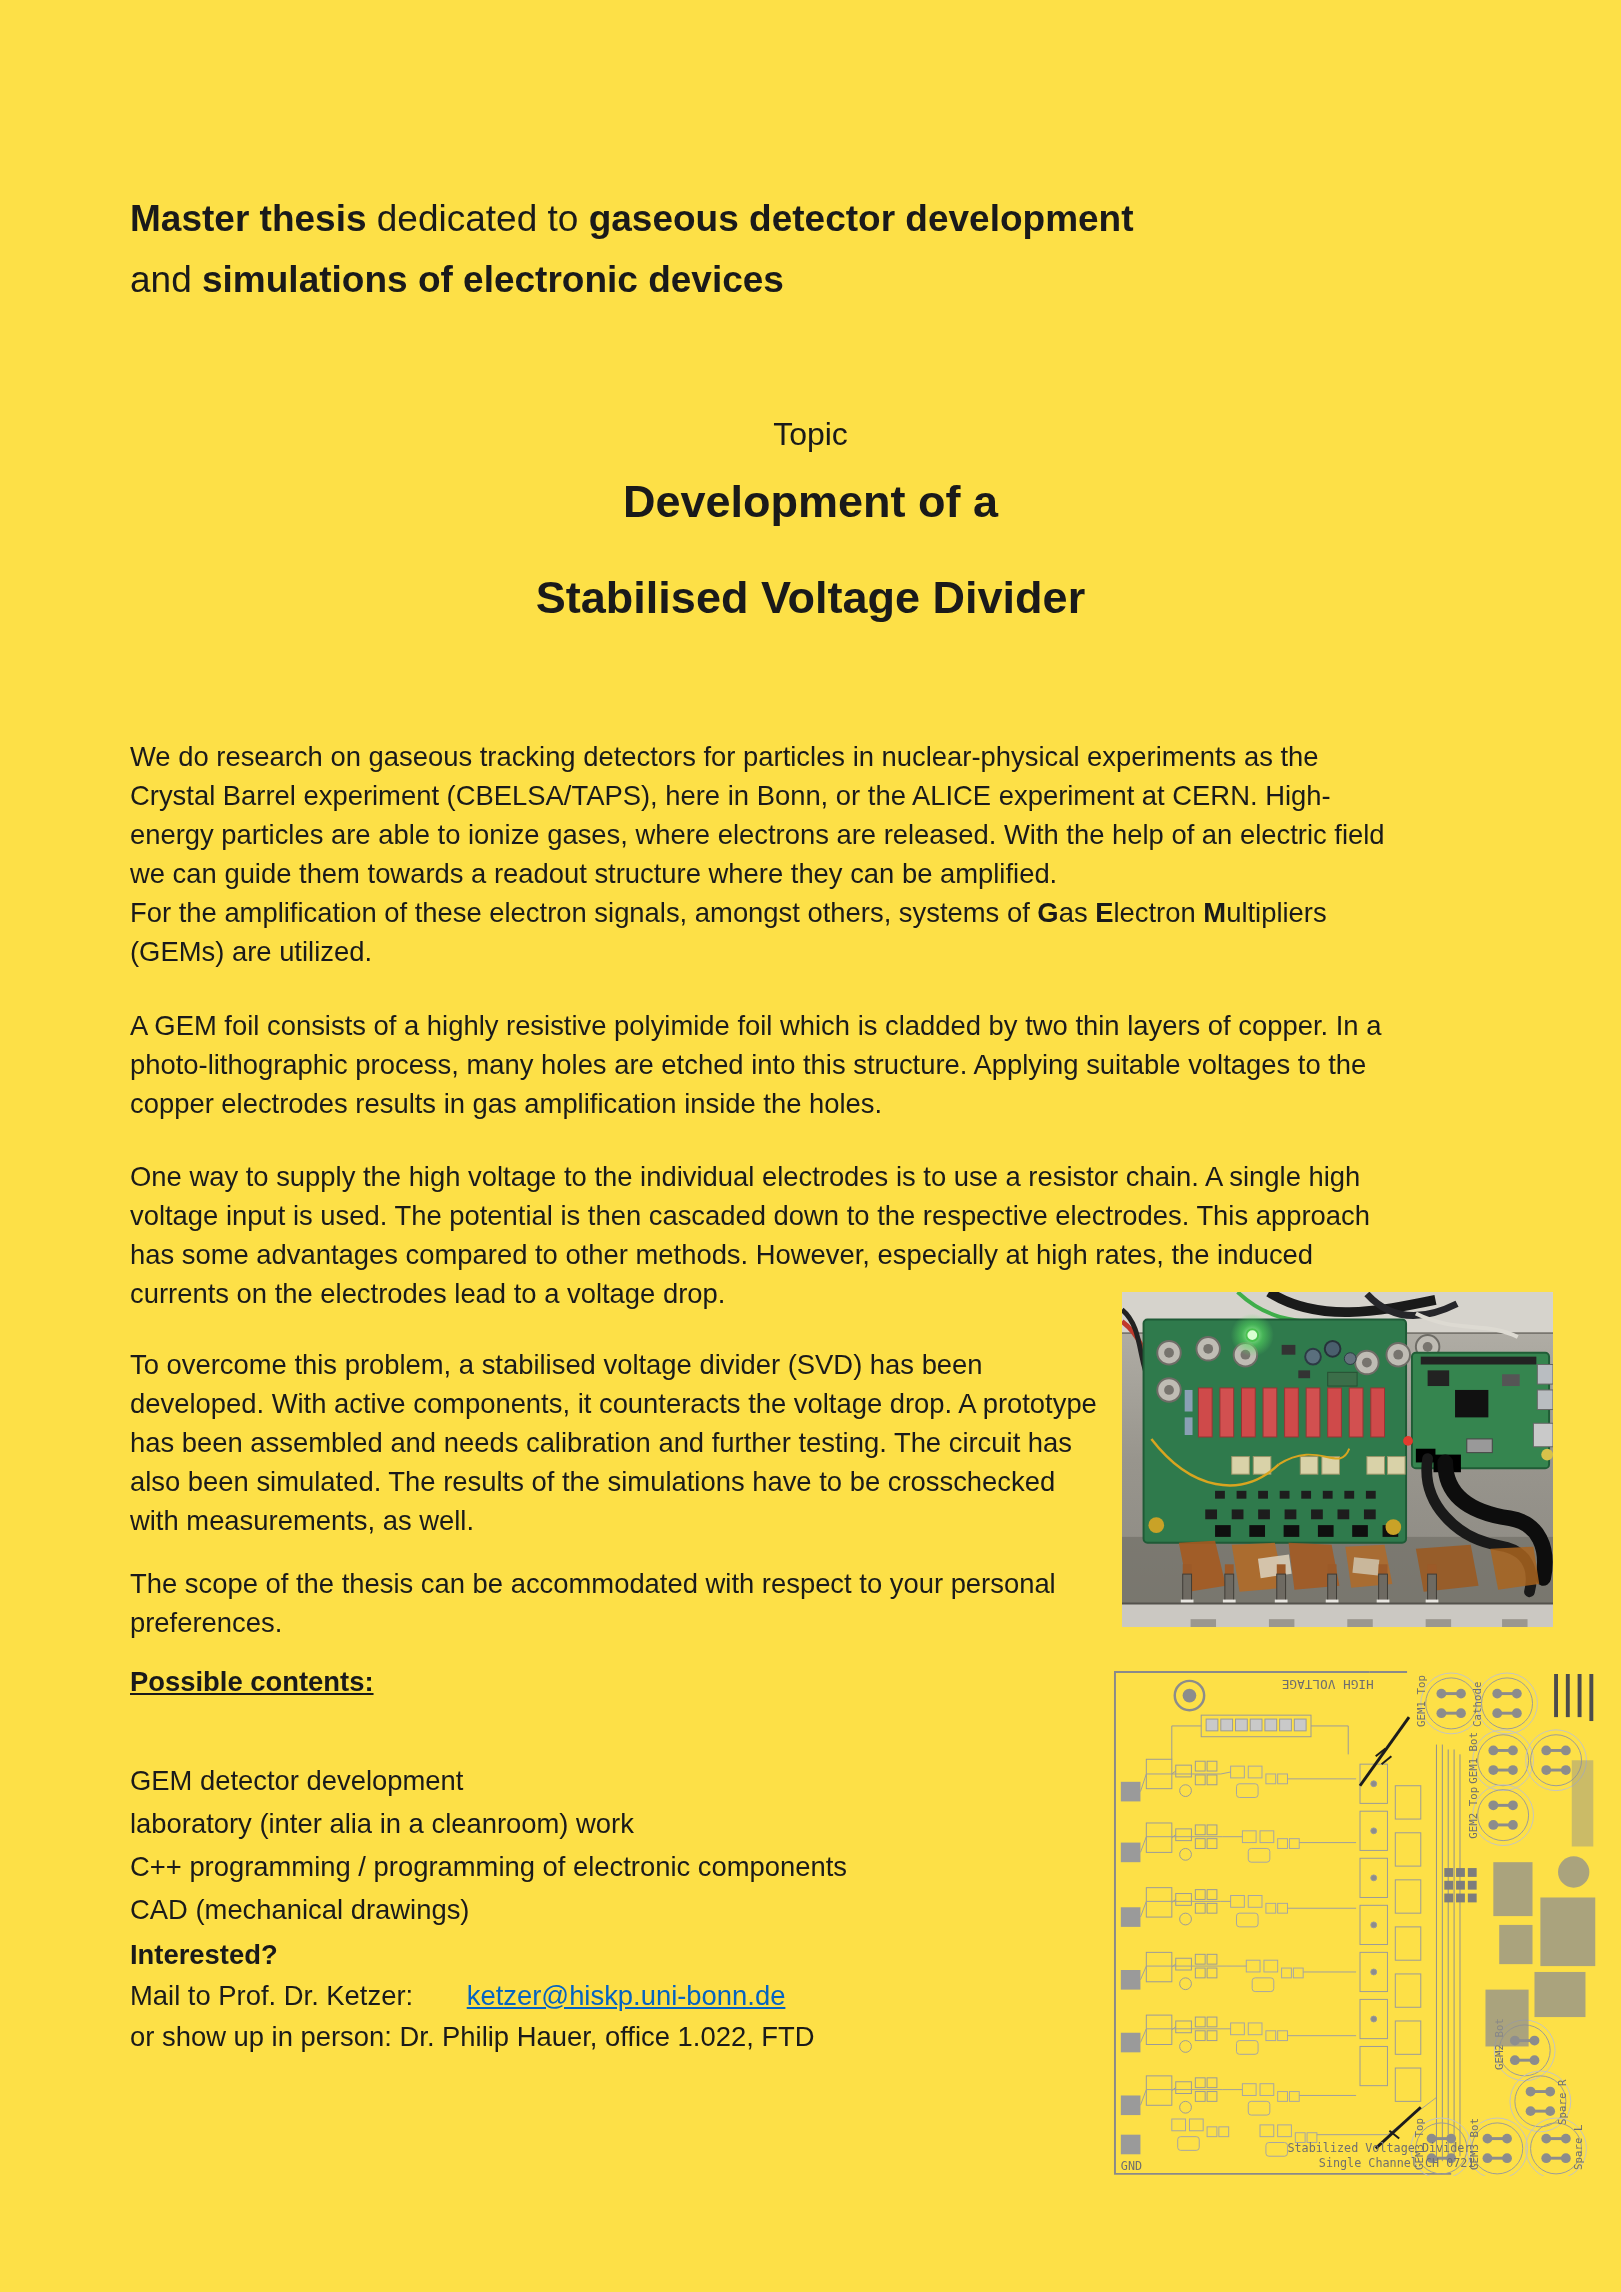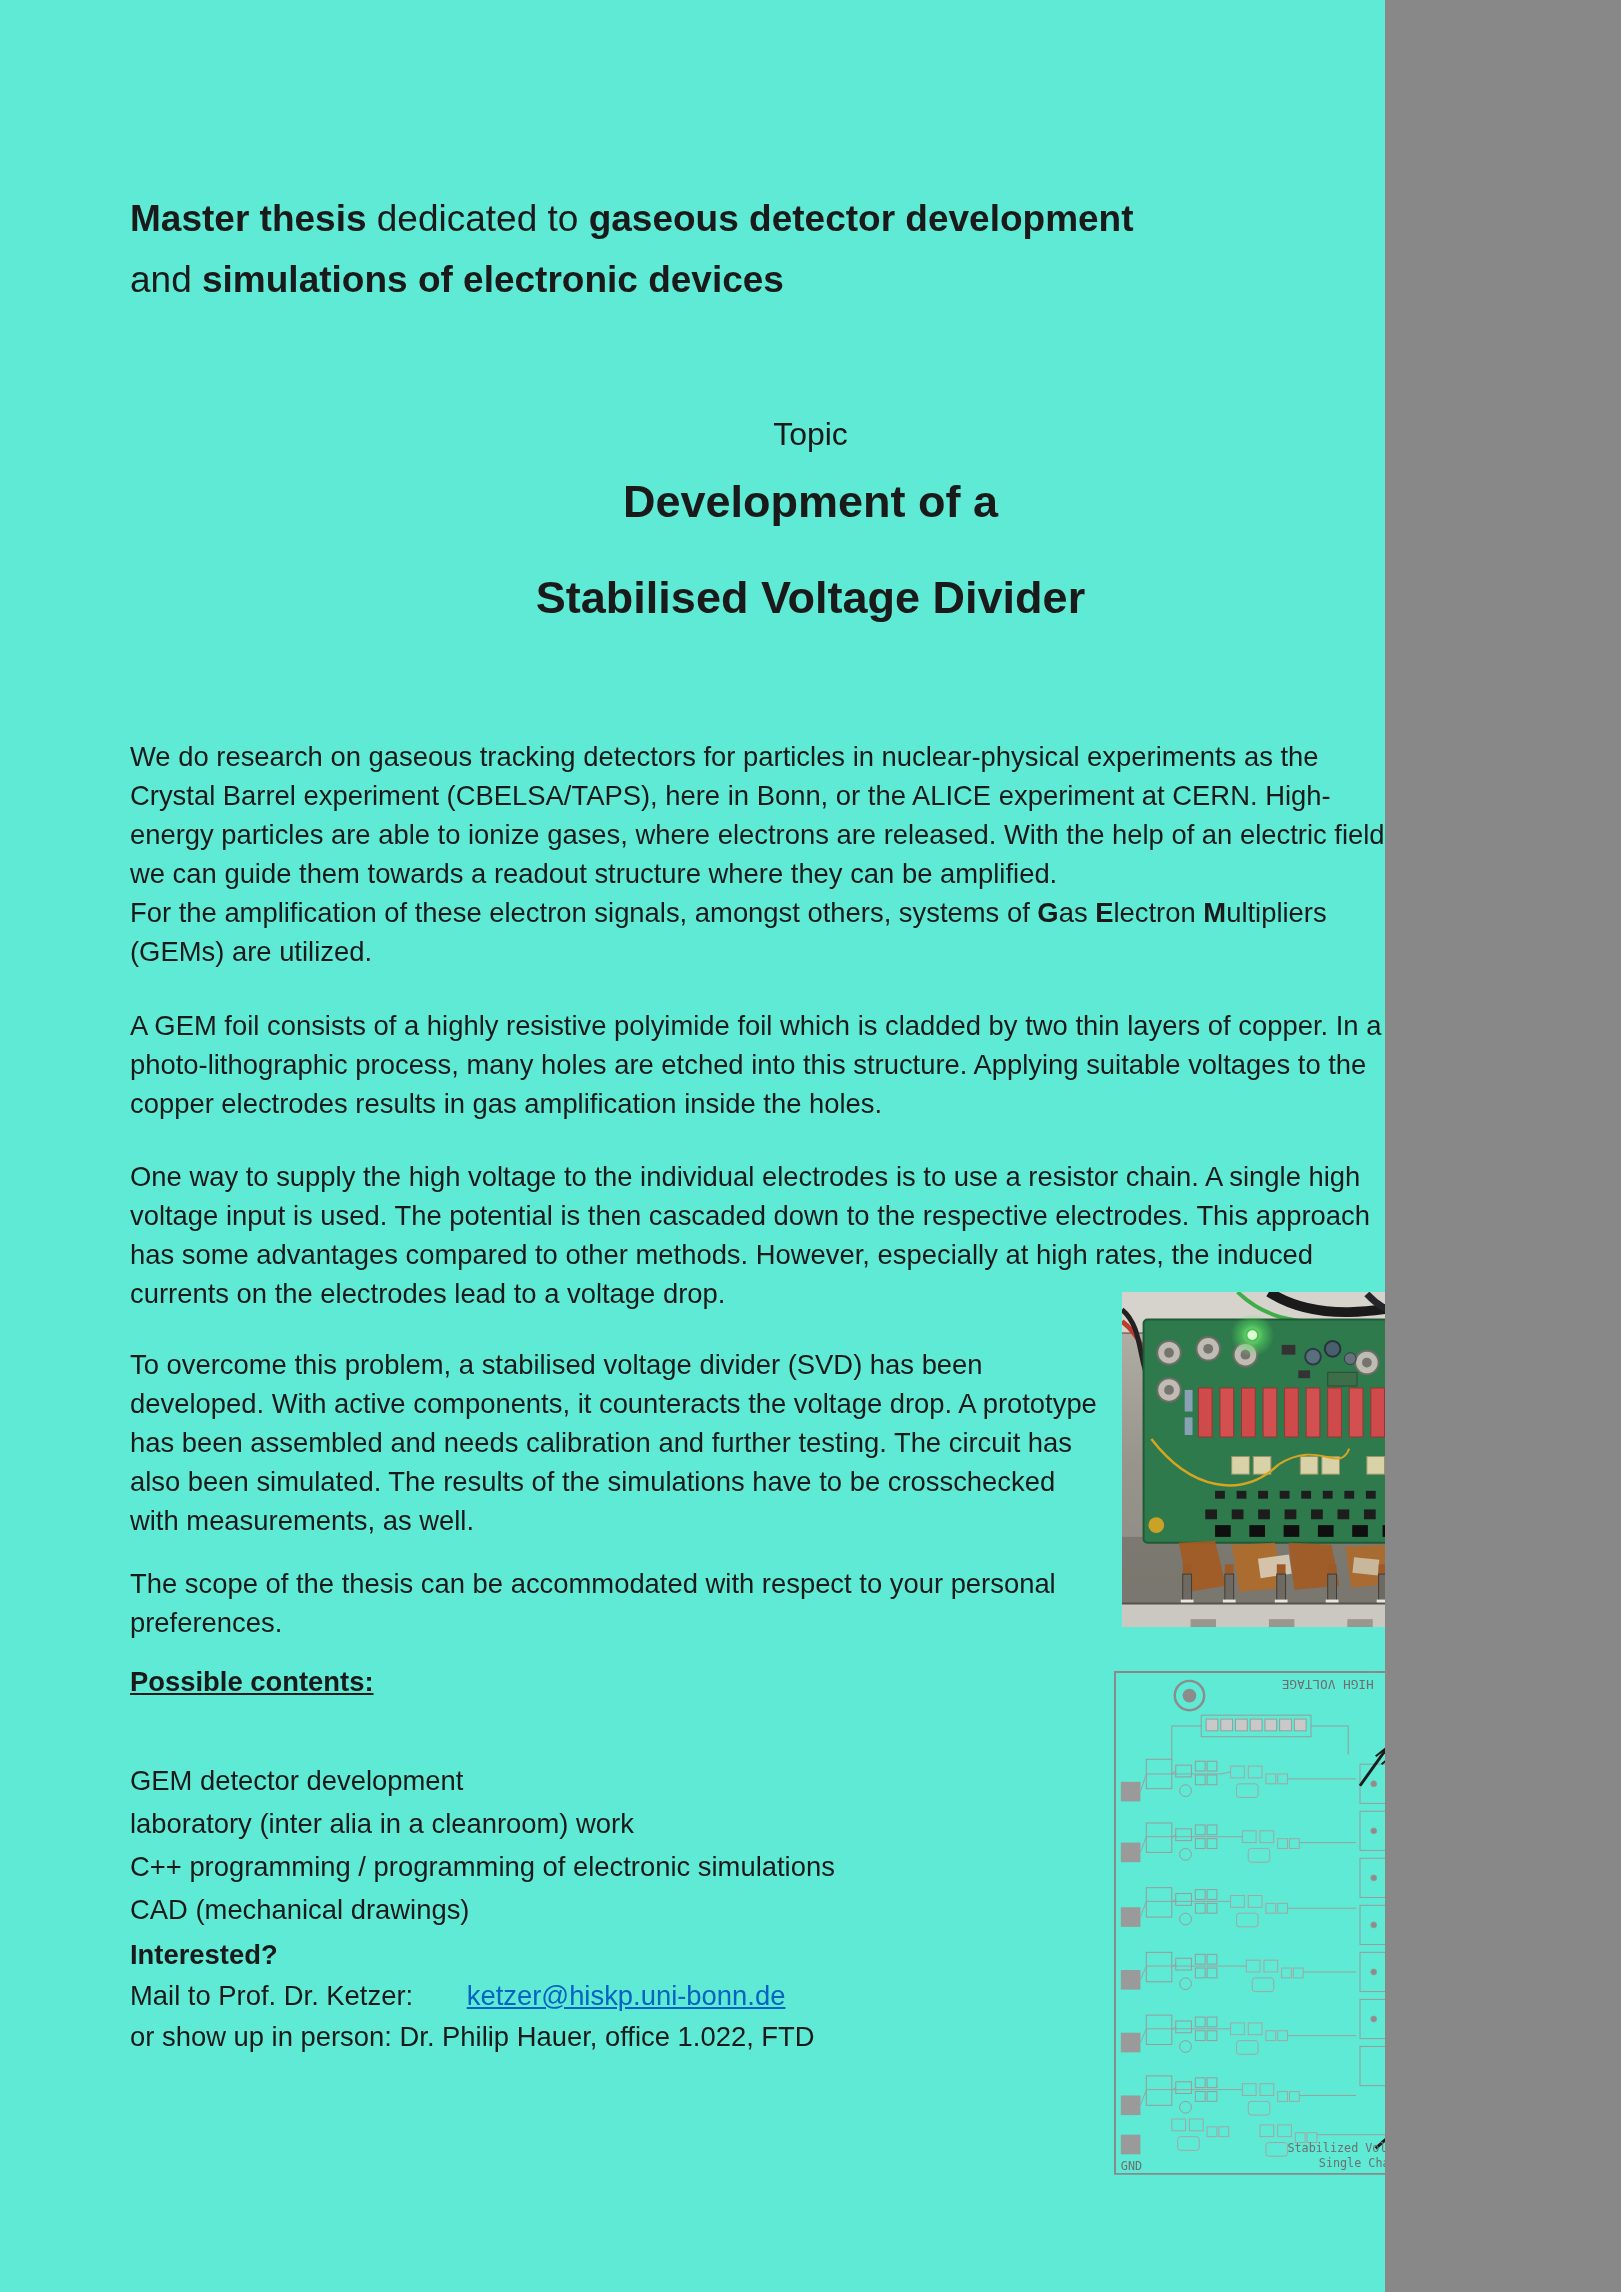--- a/index.html
+++ b/index.html
@@ -1,19 +1,19 @@
 <!DOCTYPE html>
 <html><head>
 <meta charset="utf-8">
 <style>
   html,body { margin:0; padding:0; background:#888; }
   .page {
     position:relative;
-    width:1385px; height:2293px;
-    background:#5eead4;
+    width:1621px; height:2293px;
+    background:#fde047;
     font-family:"Liberation Sans", sans-serif;
     color:#1a1a1a;
     overflow:hidden;
   }
   .abs { position:absolute; }
   .doc-title {
     left:130px; top:188px; width:1274px;
     font-size:37px; line-height:61px; font-weight:400;
   }
   .doc-title .b, .seg-b { font-weight:700; }
@@ -81,21 +81,21 @@
 For the amplification of these electron signals, amongst others, systems of </span><span class="seg-b">G</span><span>as </span><span class="seg-b">E</span><span>lectron </span><span class="seg-b">M</span><span>ultipliers (GEMs) are utilized.</span></div>
   <div class="abs para p2">A GEM foil consists of a highly resistive polyimide foil which is cladded by two thin layers of copper. In a photo-lithographic process, many holes are etched into this structure. Applying suitable voltages to the copper electrodes results in gas amplification inside the holes.</div>
   <div class="abs para p3">One way to supply the high voltage to the individual electrodes is to use a resistor chain. A single high voltage input is used. The potential is then cascaded down to the respective electrodes. This approach has some advantages compared to other methods. However, especially at high rates, the induced currents on the electrodes lead to a voltage drop.</div>
   <div class="abs para p4">To overcome this problem, a stabilised voltage divider (SVD) has been developed. With active components, it counteracts the voltage drop. A prototype has been assembled and needs calibration and further testing. The circuit has also been simulated. The results of the simulations have to be crosschecked with measurements, as well.</div>
   <div class="abs para p5">The scope of the thesis can be accommodated with respect to your personal preferences.</div>
 
   <div class="abs section-heading">Possible contents:</div>
   <div class="abs contents-list">
     <div>GEM detector development</div>
     <div>laboratory (inter alia in a cleanroom) work</div>
-    <div>C++ programming / programming of electronic simulations</div>
+    <div>C++ programming / programming of electronic components</div>
     <div>CAD (mechanical drawings)</div>
   </div>
 
   <div class="abs interested-heading">Interested?</div>
   <div class="abs contact-line mail-line">
     <span>Mail to Prof. Dr. Ketzer: </span><a href="#" class="mail-link" style="color: rgb(5, 99, 193);">ketzer@hiskp.uni-bonn.de</a>
   </div>
   <div class="abs contact-line person-line">or show up in person: Dr. Philip Hauer, office 1.022, FTD</div>
 
   <div class="abs photo-figure">

